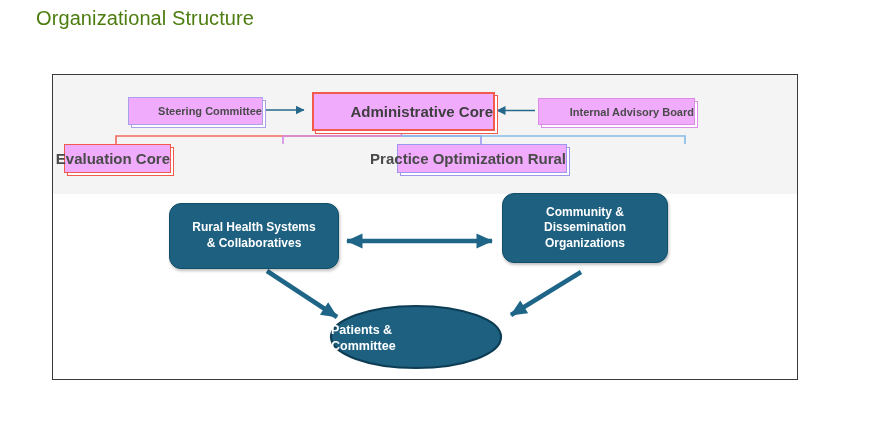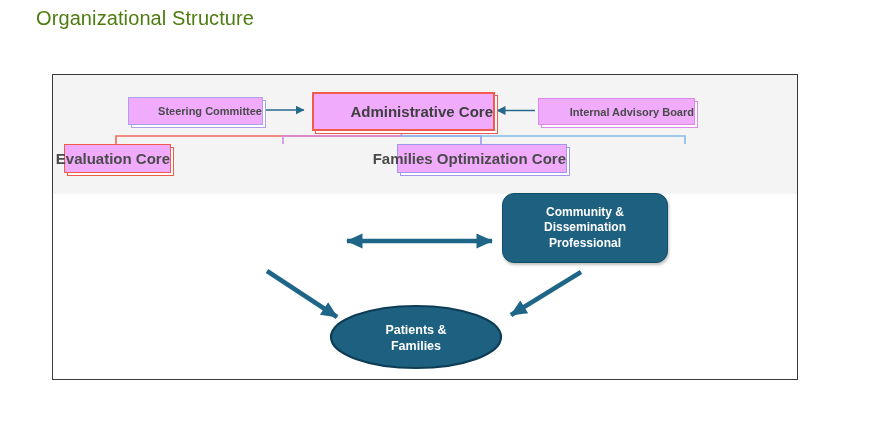--- a/index.html
+++ b/index.html
@@ -39,21 +39,21 @@
   .c-blue{--c:#85bbe8;}
   
   .tbox{
     position:absolute;z-index:2;background:#1e6080;border:1px solid #114e68;
     border-radius:12px;color:#ffffff;font-weight:bold;font-size:12px;line-height:1.3;
     display:flex;flex-direction:column;align-items:center;justify-content:center;
     text-align:center;box-shadow:1px 2px 3px rgba(0,0,0,.25);
   }
   .elabel{
     position:absolute;z-index:2;left:278px;top:233px;width:170px;height:60px;
-    display:flex;flex-direction:column;align-items:center;justify-content:center;
+    display:flex;flex-direction:column;align-items:flex-start;justify-content:center;
     color:#ffffff;font-weight:bold;font-size:12.5px;line-height:1.3;text-align:center;
   }
 </style>
 </head>
 <body>
 
 <div class="page-title">Organizational Structure</div>
 
 <div class="frame">
 
@@ -97,27 +97,31 @@
     <span>Internal Advisory Board</span>
   </div>
   <div class="obox admin c-salmon" style="left:259px;top:17px;width:179px;height:35px">
     <span>Administrative Core</span>
   </div>
 
   <div class="obox small c-salmon" style="left:11px;top:69px;width:105px;height:27px">
     <span>Evaluation Core</span>
   </div>
   <div class="obox small c-peri" style="left:344px;top:69px;width:168px;height:27px">
-    <span>Families Optimization Core</span>
+    <span>Practice Optimization Rural</span>
   </div>
 
+  <div class="tbox" style="left:116px;top:128px;width:168px;height:64px">
+    <span>Rural Health Systems</span>
+    <span>&amp; Collaboratives</span>
+  </div>
   <div class="tbox" style="left:449px;top:118px;width:164px;height:68px">
     <span>Community &amp;</span>
     <span>Dissemination</span>
-    <span>Professional</span>
+    <span>Organizations</span>
   </div>
 
   <div class="elabel">
     <span>Patients &amp;</span>
-    <span>Families</span>
+    <span>Committee</span>
   </div>
 
 </div>
 
 </body></html>

